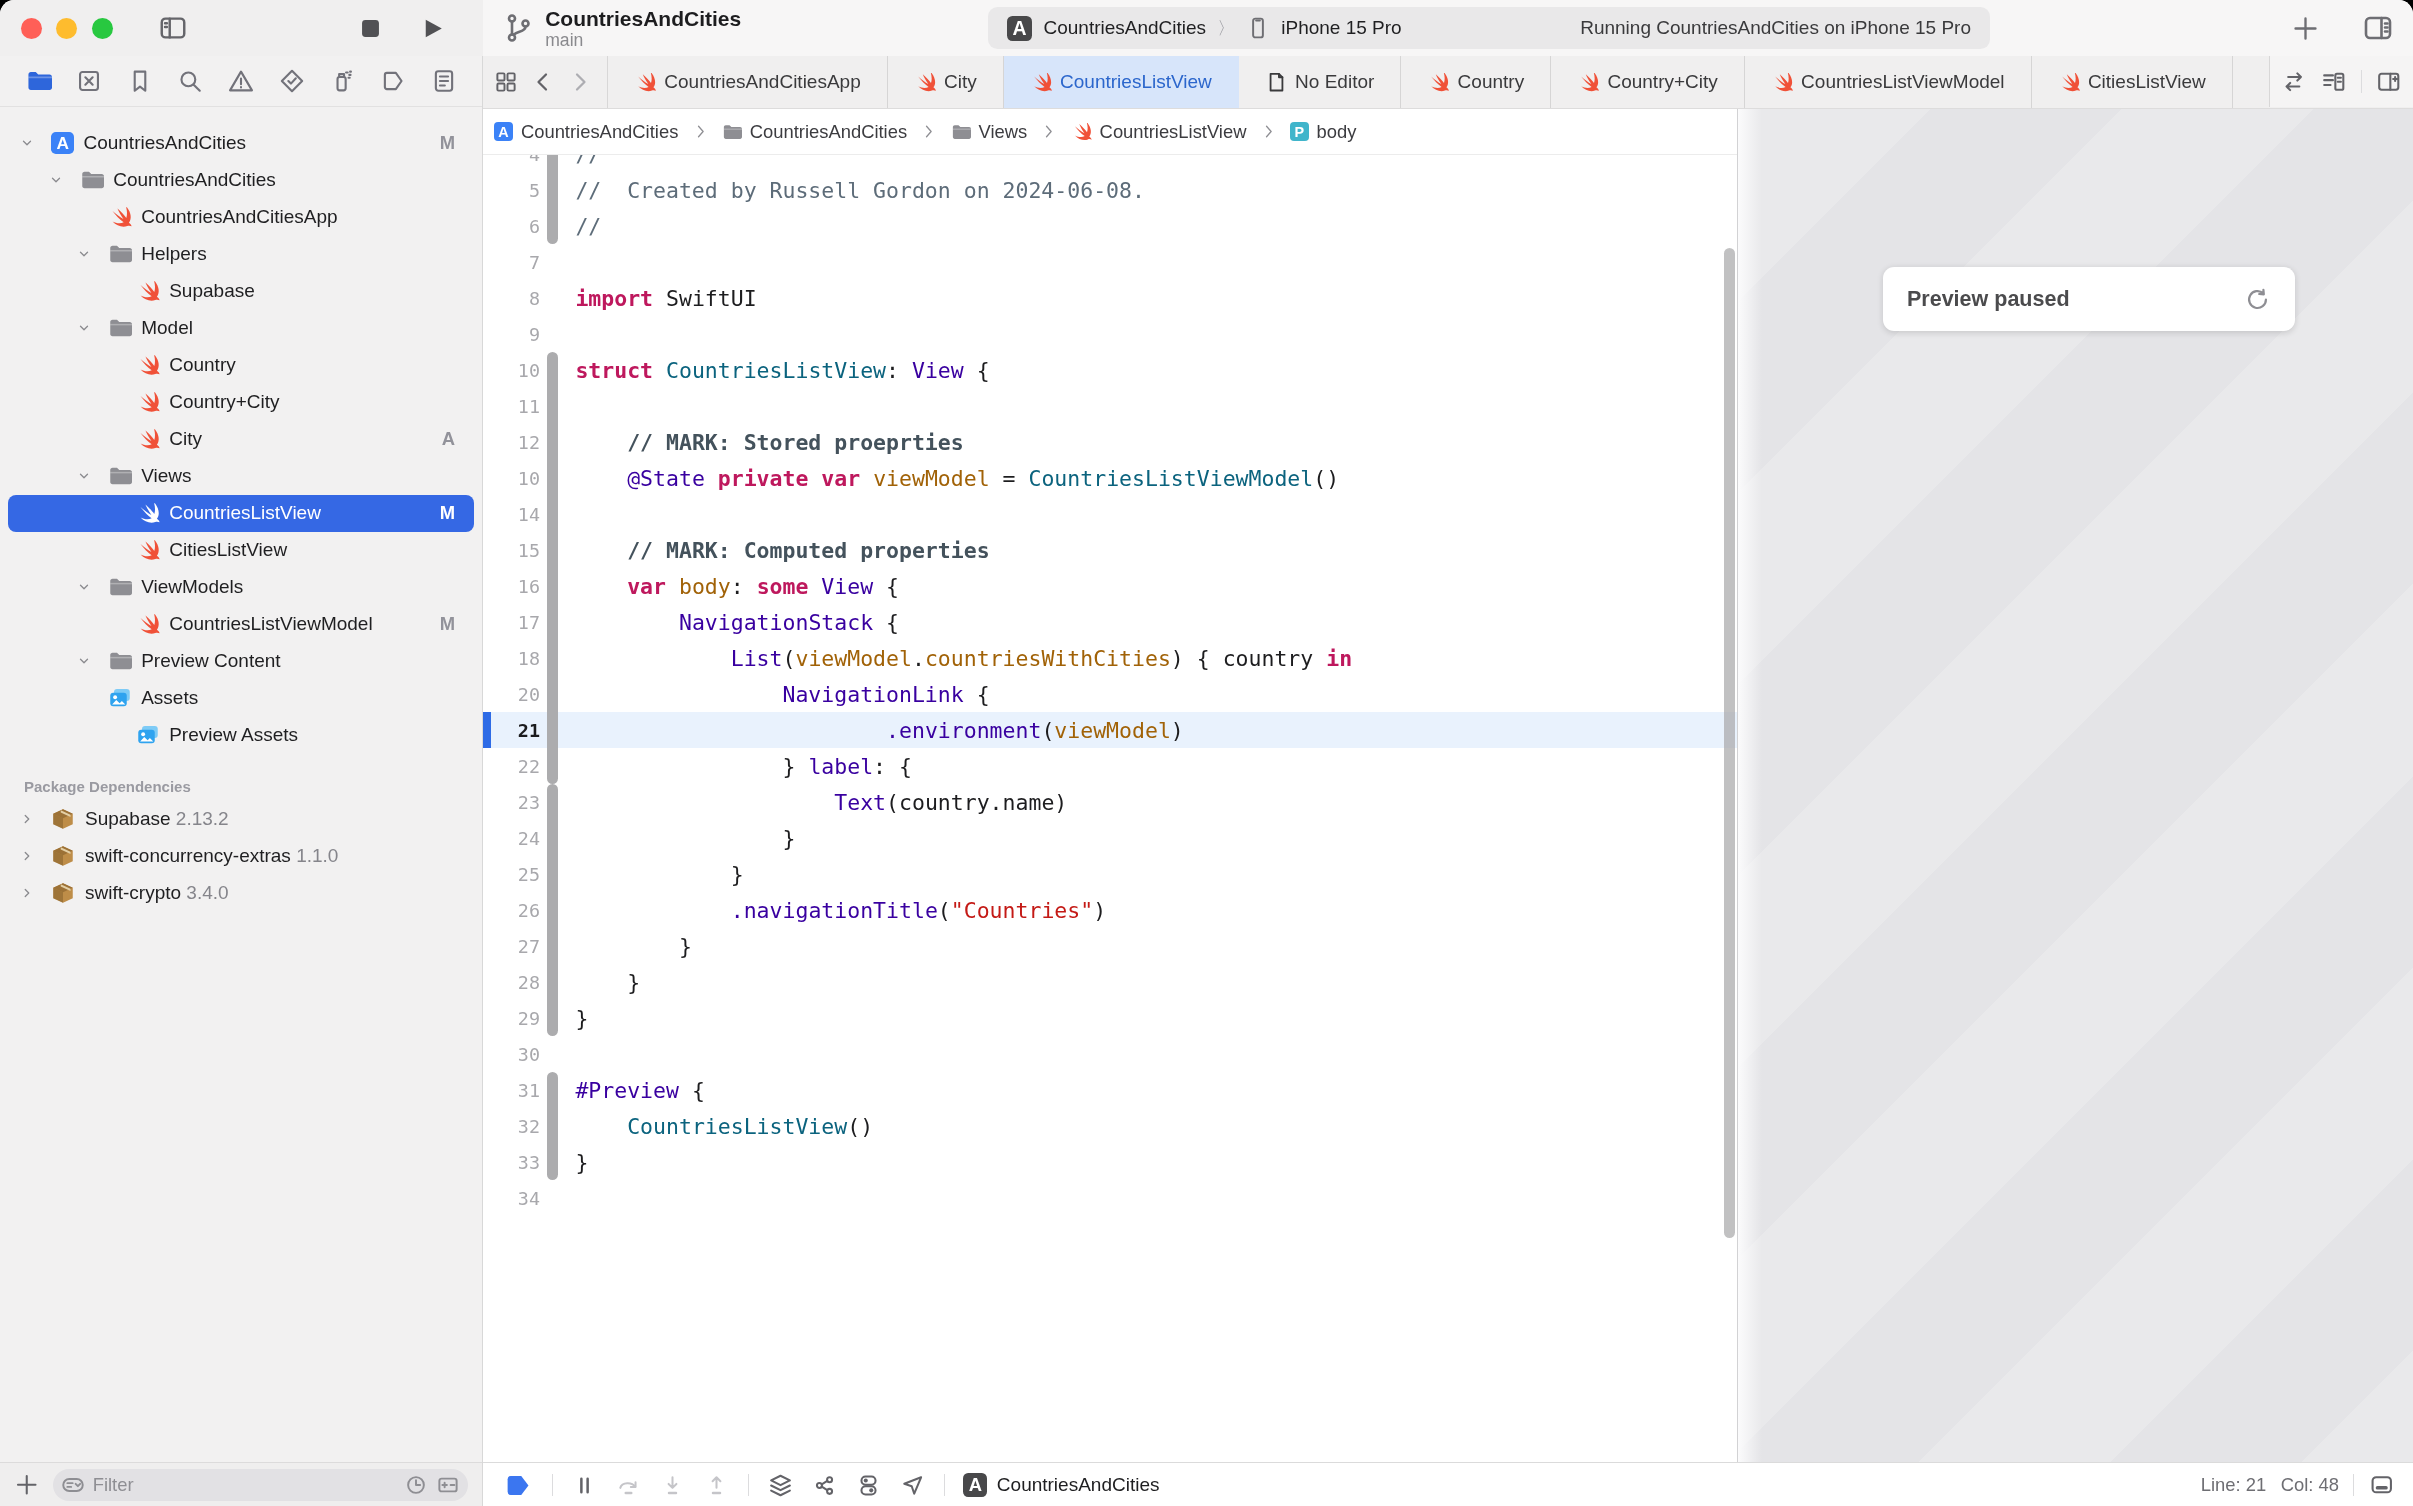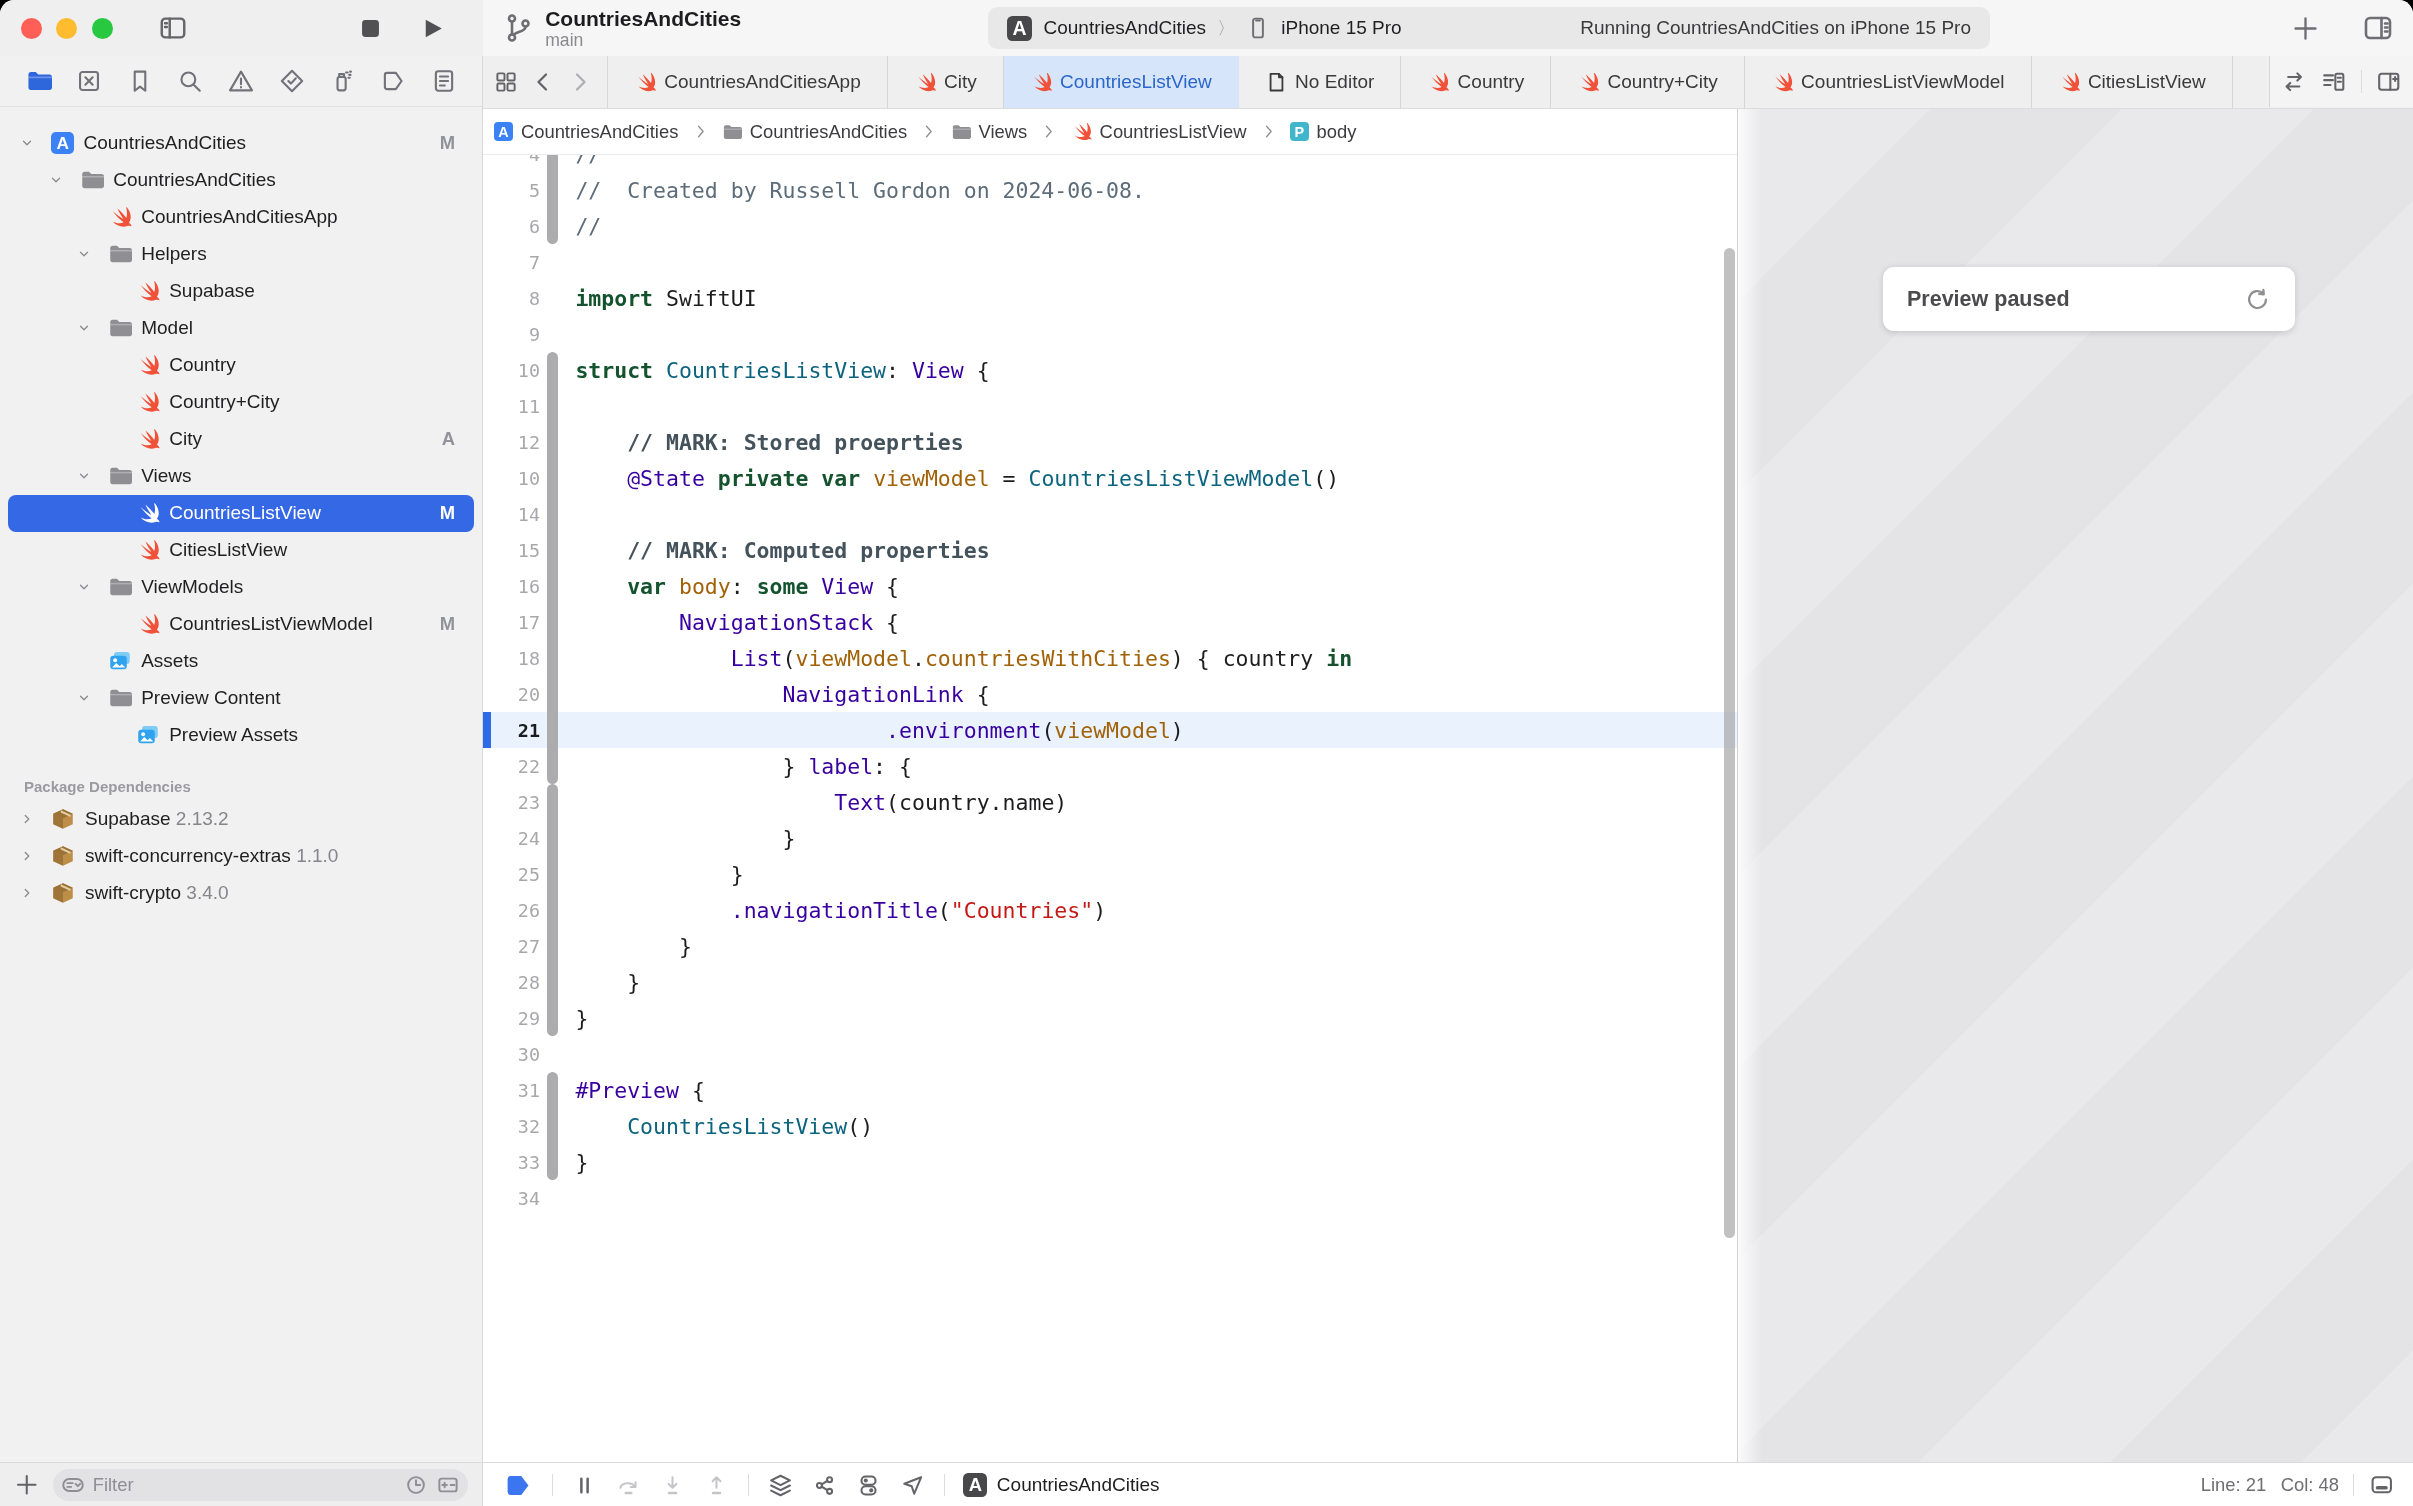--- a/index.html
+++ b/index.html
@@ -80,21 +80,21 @@
   .line { height:36px; display:flex; align-items:center; position:relative; }
   .line.hl { background:#E9F2FD; }
   .bluebar { position:absolute; left:0; top:0; bottom:0; width:8px; background:#2E6BE6; }
   .lnum { width:57px; text-align:right; font-family:"DejaVu Sans Mono", monospace; font-size:18.4px; color:#A8A8AC; flex:0 0 auto; }
   .line.hl .lnum { color:#1B1B1D; font-weight:700; }
   .cbar { width:11.2px; margin-left:7.2px; align-self:stretch; flex:0 0 auto; }
   .cbar.seg { background:#ACACAE; }
   .cbar.seg-start { border-top-left-radius:5.6px; border-top-right-radius:5.6px; }
   .cbar.seg-end { border-bottom-left-radius:5.6px; border-bottom-right-radius:5.6px; }
   .ltext { margin-left:17px; font-family:"DejaVu Sans Mono", monospace; font-size:21.5px; white-space:pre; color:#1D1D1F; }
-  .tok-kw { color:#14532d; font-weight:700; }
+  .tok-kw { color:#be185d; font-weight:700; }
   .tok-attr { color:#3900A0; }
   .tok-sdk { color:#3900A0; }
   .tok-typ { color:#0B637E; }
   .tok-mem { color:#a16207;text-align:right; }
   .tok-str { color:#C41A16; }
   .tok-com { color:#5D6C79; }
   .tok-mark { color:#44525C; font-weight:700; }
   .tok-pl { color:#1D1D1F; }
   .scrollthumb { position:absolute; right:2.4px; top:139px; width:10.4px; height:990px; background:#A6A6A8; border-radius:5.6px; opacity:.7; }
 
@@ -406,44 +406,44 @@
             <span class="chev icn"></span>
             <span class="icn">
               <svg viewBox="0 0 32 32" width="1em" height="1em" fill="none" stroke="currentColor" stroke-width="2.6" stroke-linecap="round" stroke-linejoin="round">
                 <path fill="#F05138" stroke="none" d="M25.2 3c6 7.7 6.5 16 2.7 20.5 1.7 1.1 3.1 3 3.6 4.9-1.9-.9-4-1.1-5.8-.4-6 2.4-14.2.1-19.6-6 5.2 2.7 10.9 3.1 14.8 1C15.9 19.7 9.9 13.3 6 8c4.5 4.1 10.5 8.7 14.5 10.8C17.4 14.2 14 8.4 12.6 4.7c4.4 3.8 9.3 9.2 11.8 12.5 1.5-4.2 1.1-9.6-.2-14.2z"></path>
               </svg>
             </span>
             <span class="lbl">CountriesListViewModel</span>
             <span class="badge">M</span>
           </div>
           <div class="trow" style="padding-left: 61px;">
+            <span class="chev icn" style="font-size: 16px;">
+              <svg viewBox="0 0 32 32" width="1em" height="1em" fill="none" stroke="currentColor" stroke-width="2.6" stroke-linecap="round" stroke-linejoin="round">
+                <path d="M9 12.5l7 7 7-7"></path>
+              </svg>
+            </span>
+            <span class="icn">
+              <svg viewBox="0 0 32 32" width="1em" height="1em" fill="none" stroke="currentColor" stroke-width="2.6" stroke-linecap="round" stroke-linejoin="round">
+                <path fill="#8E8E93" stroke="none" d="M3 8c0-1.7 1.3-3 3-3h6l3 3h14c1.7 0 3 1.3 3 3v13c0 1.7-1.3 3-3 3H6c-1.7 0-3-1.3-3-3z"></path>
+                <path fill="#fff" opacity=".3" stroke="none" d="M3 10.5h29v2H3z"></path>
+              </svg>
+            </span>
+            <span class="lbl">Preview Content</span>
+          </div>
+          <div class="trow" style="padding-left: 61px;">
             <span class="chev icn"></span>
             <span class="icn">
               <svg viewBox="0 0 32 32" width="1em" height="1em" fill="none" stroke="currentColor" stroke-width="2.6" stroke-linecap="round" stroke-linejoin="round">
                 <rect x="8" y="4" width="21" height="16" rx="4" fill="#7ECBF6" stroke="none"></rect>
                 <rect x="3" y="9" width="22" height="18" rx="4" fill="#2FA3EF" stroke="none"></rect>
                 <circle cx="9.5" cy="15" r="2.6" fill="#fff" stroke="none"></circle>
                 <path d="M5.5 24.5l5.5-6 4.5 4.5 3-3 4.5 4.5z" fill="#fff" stroke="none"></path>
               </svg>
             </span>
             <span class="lbl">Assets</span>
-          </div>
-          <div class="trow" style="padding-left: 61px;">
-            <span class="chev icn" style="font-size: 16px;">
-              <svg viewBox="0 0 32 32" width="1em" height="1em" fill="none" stroke="currentColor" stroke-width="2.6" stroke-linecap="round" stroke-linejoin="round">
-                <path d="M9 12.5l7 7 7-7"></path>
-              </svg>
-            </span>
-            <span class="icn">
-              <svg viewBox="0 0 32 32" width="1em" height="1em" fill="none" stroke="currentColor" stroke-width="2.6" stroke-linecap="round" stroke-linejoin="round">
-                <path fill="#8E8E93" stroke="none" d="M3 8c0-1.7 1.3-3 3-3h6l3 3h14c1.7 0 3 1.3 3 3v13c0 1.7-1.3 3-3 3H6c-1.7 0-3-1.3-3-3z"></path>
-                <path fill="#fff" opacity=".3" stroke="none" d="M3 10.5h29v2H3z"></path>
-              </svg>
-            </span>
-            <span class="lbl">Preview Content</span>
           </div>
           <div class="trow" style="padding-left: 89px;">
             <span class="chev icn"></span>
             <span class="icn">
               <svg viewBox="0 0 32 32" width="1em" height="1em" fill="none" stroke="currentColor" stroke-width="2.6" stroke-linecap="round" stroke-linejoin="round">
                 <rect x="8" y="4" width="21" height="16" rx="4" fill="#7ECBF6" stroke="none"></rect>
                 <rect x="3" y="9" width="22" height="18" rx="4" fill="#2FA3EF" stroke="none"></rect>
                 <circle cx="9.5" cy="15" r="2.6" fill="#fff" stroke="none"></circle>
                 <path d="M5.5 24.5l5.5-6 4.5 4.5 3-3 4.5 4.5z" fill="#fff" stroke="none"></path>
               </svg>

